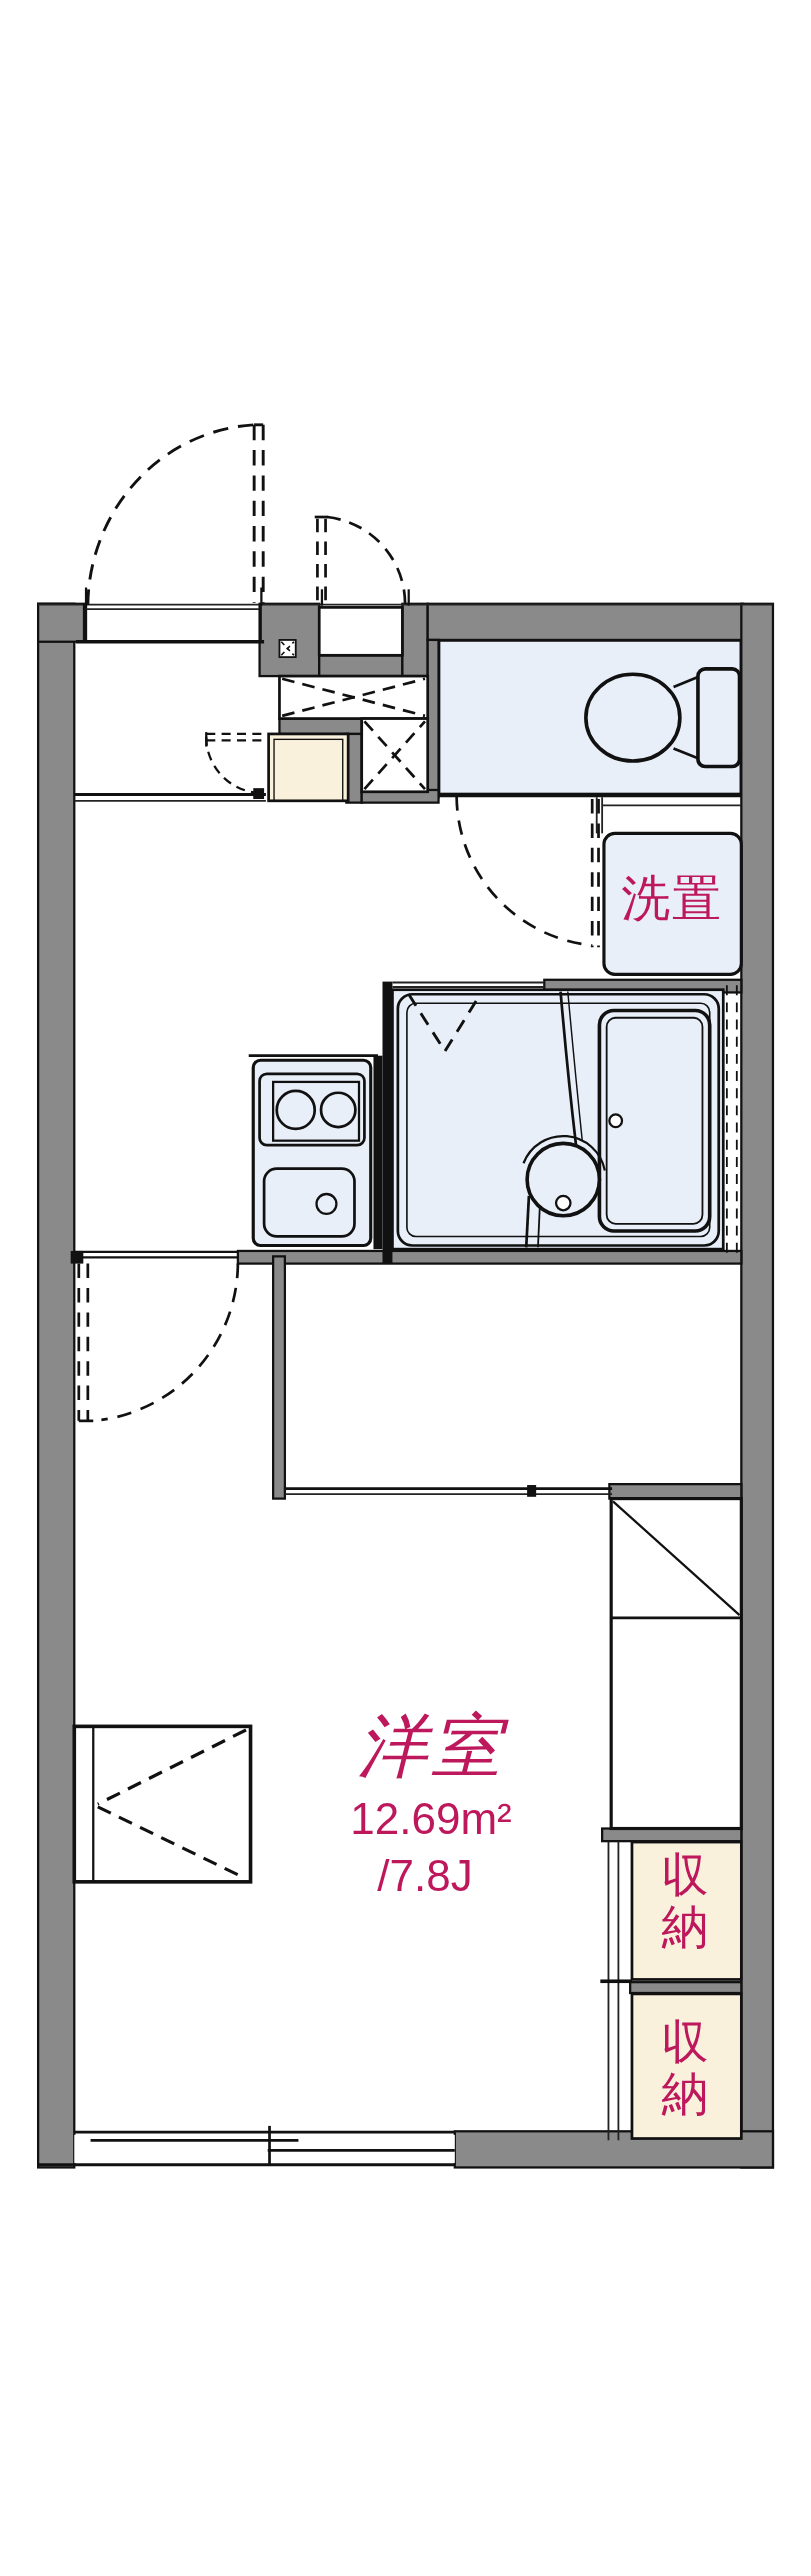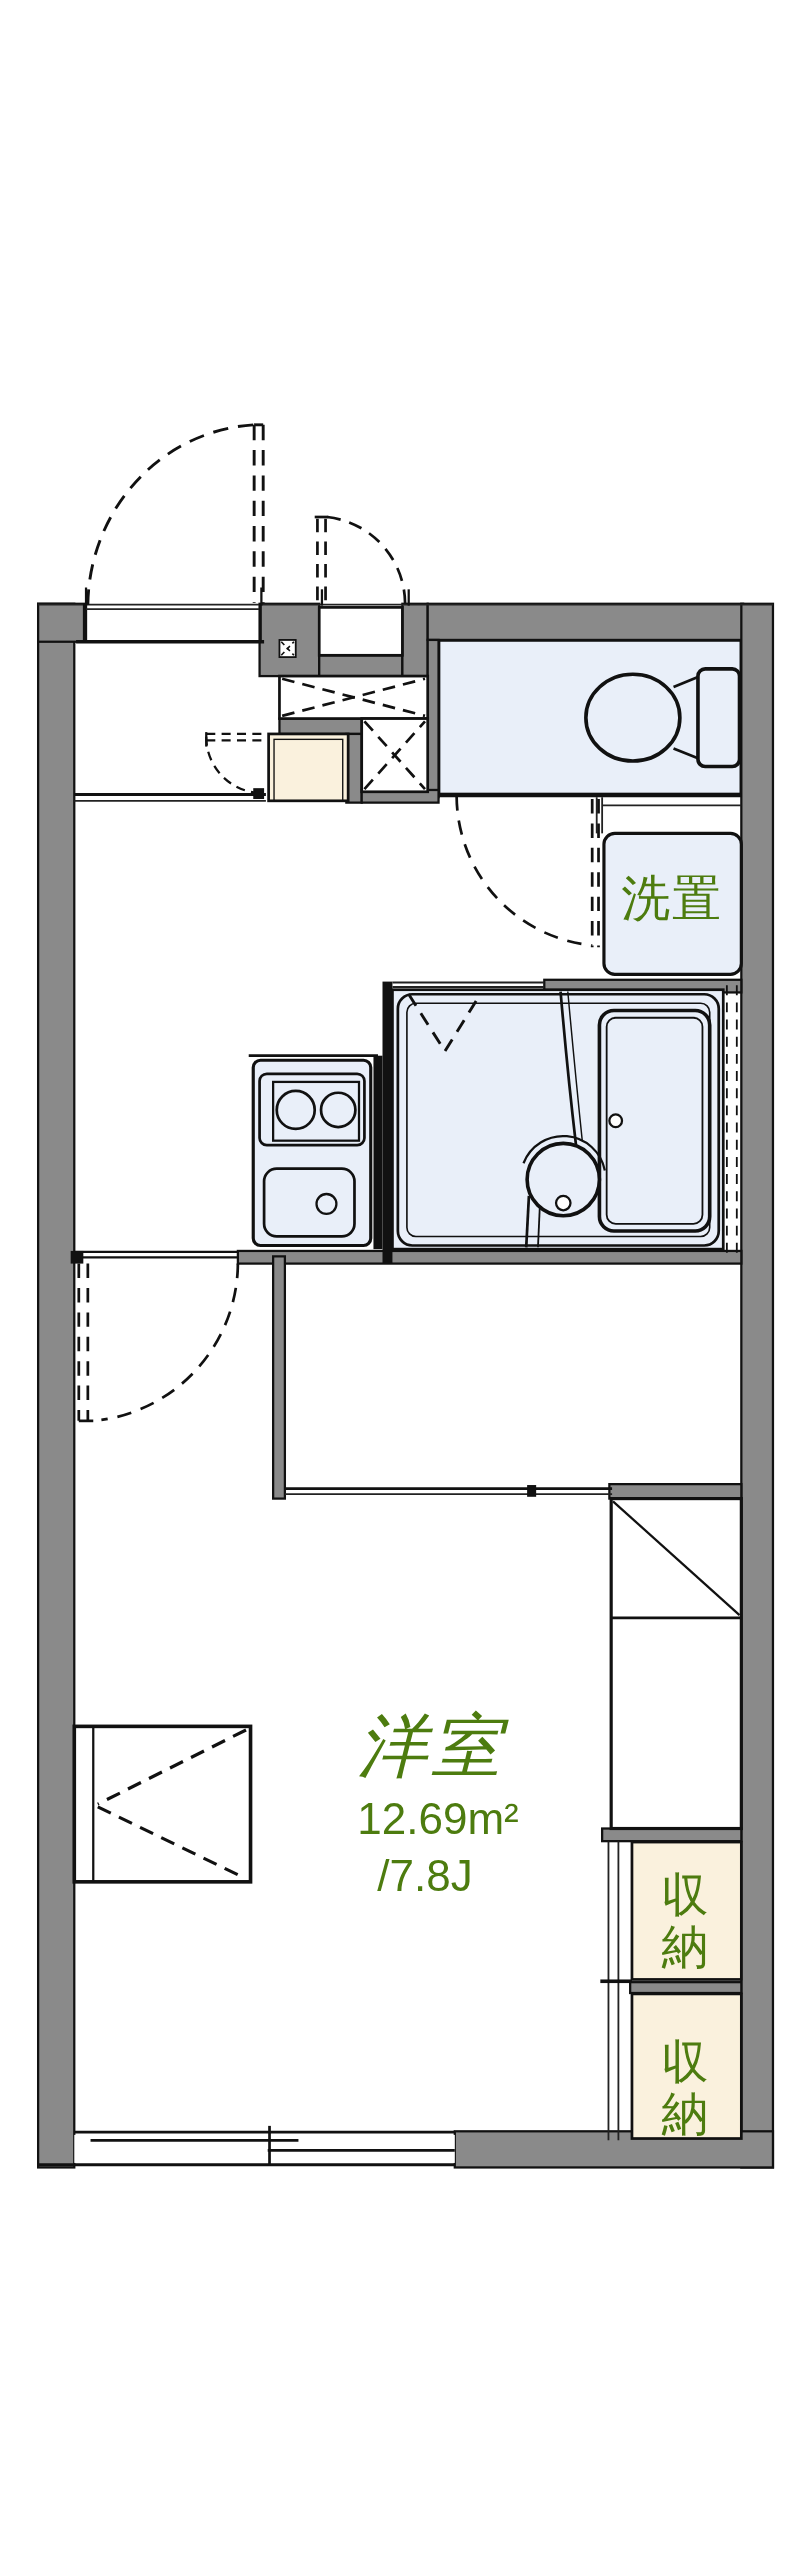--- a/index.html
+++ b/index.html
@@ -1,28 +1,28 @@
 <!DOCTYPE html>
 <html style="font-size:14.5px"><head>
 <meta charset="utf-8">
 <style>
   html,body{margin:0;padding:0;background:#ffffff;}
   body{font-family:"Liberation Sans","DejaVu Sans",sans-serif;}
   #stage{position:relative;width:812px;height:2576px;background:#ffffff;overflow:hidden;}
   #plan-svg{position:absolute;left:0;top:0;}
-  .lbl{position:absolute;color:#4d7c0f;white-space:nowrap;transform:translateX(-50%);
+  .lbl{position:absolute;color:#be185d;white-space:nowrap;transform:translateX(-50%);
        font-family:"Liberation Sans","DejaVu Sans",sans-serif;font-weight:500;}
   .lbl-laundry{font-size:49px;line-height:54px;letter-spacing:1.8px;}
   .lbl-bed1{font-size:52px;line-height:58px;}
   .lbl-bed2{font-size:51px;line-height:56px;}
   .lbl-room{font-size:70px;line-height:83px;letter-spacing:3.6px;font-style:italic;}
-  .lbl-sqm{font-size:44px;line-height:50px;margin-left:7px;}
+  .lbl-sqm{font-size:44px;line-height:50px;}
   .lbl-jo{font-size:44px;line-height:50px;}
   .lbl-storage{font-size:47px;line-height:52px;white-space:normal;width:51px;
-       text-align:center;word-break:break-all;margin-top:20px;}
+       text-align:center;word-break:break-all;}
 </style>
 </head>
 <body>
 
 <div id="stage">
 
 <svg id="plan-svg" width="812" height="2576" viewBox="0 0 898 2850">
 
   <g>
     <rect x="485" y="708" width="335" height="171" fill="#E9EFF9" stroke="#111" stroke-width="4"></rect>

